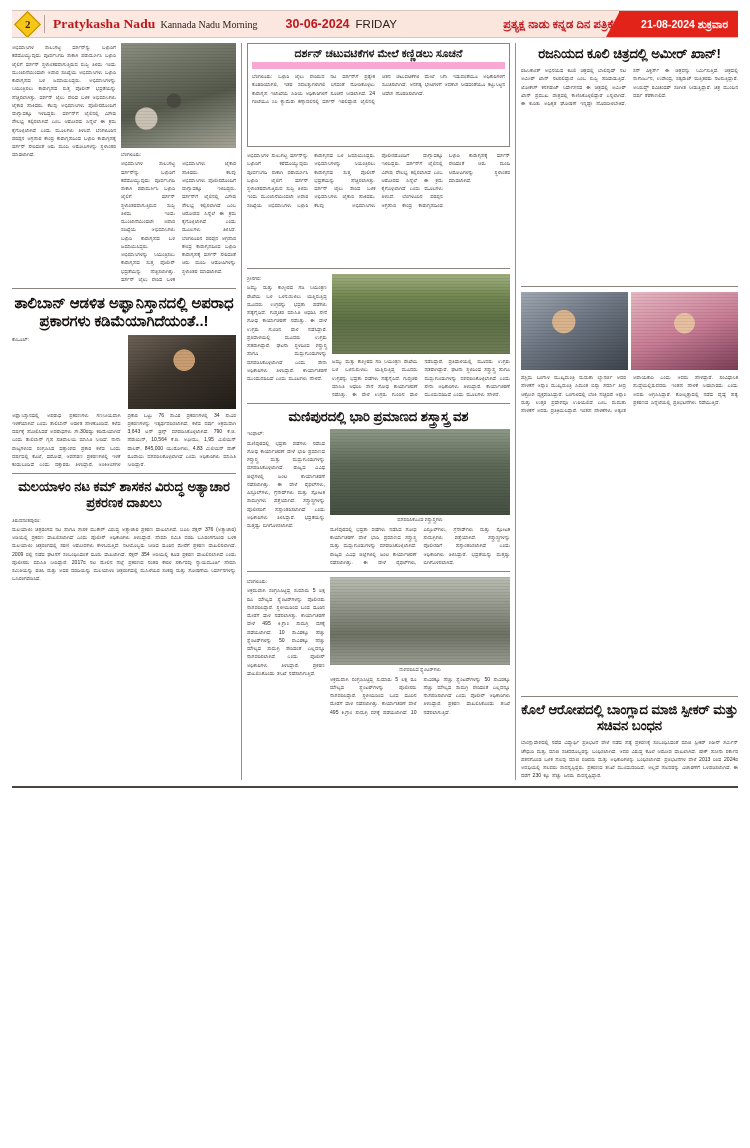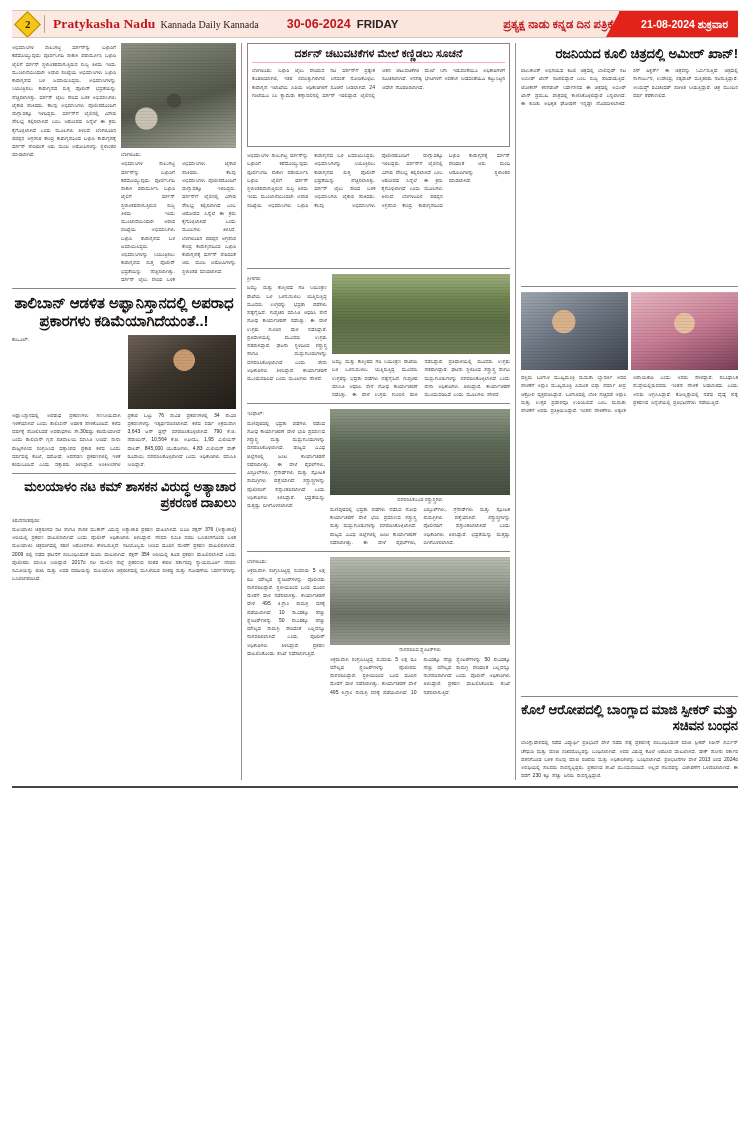--- a/index.html
+++ b/index.html
@@ -57,21 +57,21 @@
     font-family:"Liberation Serif",serif;
     font-size:10px;color:#2a2320;margin-left:5px;flex:0 0 auto;
   }
   .mh-date{
     font-family:"Liberation Sans",sans-serif;
     font-weight:bold;font-size:12.5px;color:#c0161c;
     margin-left:28px;flex:0 0 auto;
   }
   .mh-day{
     font-family:"Liberation Sans",sans-serif;
-    font-size:11.5px;color:#2a2320;margin-left:6px;flex:0 0 auto;font-weight:bold;
+    font-size:11.5px;color:#2a2320;margin-left:6px;flex:0 0 auto;
   }
   .mh-kn{
     font-family:"Liberation Sans",sans-serif;
     font-weight:bold;font-size:11.5px;color:#c0161c;
     margin-left:auto;margin-right:6px;flex:0 0 auto;
   }
   .mh-redtag{
     position:relative;
     background:#e2231a;
     color:#ffffff;
@@ -106,21 +106,21 @@
   .hl{
     font-family:"Liberation Sans",sans-serif;
     font-weight:bold;
     color:#120d0b;
     text-align:center;
     line-height:1.22;
     letter-spacing:-.1px;
   }
   .hl-main{font-size:21.5px;margin:2px 0 5px;}
   .hl-lg{font-size:15px;margin:3px 0 4px;}
-  .hl-md{font-size:13.2px;margin:3px 0 4px;text-align:right;}
+  .hl-md{font-size:13.2px;margin:3px 0 4px;}
 
   .rule{border:0;border-top:1px solid #8d8380;margin:5px 0;}
 
   
   .txt{
     font-size:5.2px;
     line-height:1.62;
     text-align:justify;
     color:#2d2724;
     word-spacing:1px;
@@ -174,39 +174,39 @@
     content:"";position:absolute;inset:0;
     background:repeating-linear-gradient(0deg,rgba(0,0,0,.07) 0 1px,transparent 1px 3px);
     pointer-events:none;
   }
 
   .photo-pair{display:flex;gap:3px;}
   .boxed{
     border:1px solid #8d8380;padding:3px 4px;
   }
   .boxed-hdr{
-    border-bottom:1px solid #f9a8d4;
+    border-bottom:7px solid #f9a8d4;
     text-align:center;font-weight:bold;font-size:10.8px;padding-bottom:2px;margin-bottom:3px;
   }
   .footrule{border:0;border-top:2px solid #4a4340;margin:6px 0 0;}
 </style>
 </head>
 <body>
 
 <div class="page">
 
   <div class="masthead">
     <div class="mh-pagebadge">
       <div class="badge-diamond">
         <span>2</span>
       </div>
     </div>
     <div class="mh-sep"></div>
     <div class="mh-title">Pratykasha Nadu</div>
-    <div class="mh-sub">Kannada Daily Kannada</div>
+    <div class="mh-sub">Kannada Nadu Morning</div>
     <div class="mh-date">30-06-2024</div>
     <div class="mh-day">FRIDAY</div>
     <div class="mh-kn">ಪ್ರತ್ಯಕ್ಷ ನಾಡು ಕನ್ನಡ ದಿನ ಪತ್ರಿಕೆ</div>
     <div class="mh-redtag">21-08-2024 ಶುಕ್ರವಾರ</div>
   </div>
 
 
   <div class="body-grid">
 
     <div class="colwrap c1">
@@ -259,20 +259,21 @@
           <div class="txt k" style="margin-top:1px;">ಜಮ್ಮು ಮತ್ತು ಕಾಶ್ಮೀರದ ಗಡಿ ನಿಯಂತ್ರಣ ರೇಖೆಯ ಬಳಿ ಒಳನುಸುಳಲು ಯತ್ನಿಸುತ್ತಿದ್ದ ಮೂವರು ಉಗ್ರರನ್ನು ಭದ್ರತಾ ಪಡೆಗಳು ಹತ್ಯೆಗೈದಿವೆ. ಗುಪ್ತಚರ ಮಾಹಿತಿ ಆಧರಿಸಿ ಸೇನೆ ಶೋಧ ಕಾರ್ಯಾಚರಣೆ ನಡೆಸಿತ್ತು. ಈ ವೇಳೆ ಉಗ್ರರು ಗುಂಡಿನ ದಾಳಿ ನಡೆಸಿದ್ದಾರೆ. ಪ್ರತಿದಾಳಿಯಲ್ಲಿ ಮೂವರು ಉಗ್ರರು ಹತರಾಗಿದ್ದಾರೆ. ಘಟನಾ ಸ್ಥಳದಿಂದ ಶಸ್ತ್ರಾಸ್ತ್ರ ಹಾಗೂ ಮದ್ದುಗುಂಡುಗಳನ್ನು ವಶಪಡಿಸಿಕೊಳ್ಳಲಾಗಿದೆ ಎಂದು ಸೇನಾ ಅಧಿಕಾರಿಗಳು ತಿಳಿಸಿದ್ದಾರೆ. ಕಾರ್ಯಾಚರಣೆ ಮುಂದುವರಿದಿದೆ ಎಂದು ಮೂಲಗಳು ಹೇಳಿವೆ.</div>
         </div>
         <div style="flex:1;">
           <div class="photo ph-convoy grain" style="width:100%;height:80px;"></div>
           <div class="txt k cols2" style="margin-top:3px;">ಜಮ್ಮು ಮತ್ತು ಕಾಶ್ಮೀರದ ಗಡಿ ನಿಯಂತ್ರಣ ರೇಖೆಯ ಬಳಿ ಒಳನುಸುಳಲು ಯತ್ನಿಸುತ್ತಿದ್ದ ಮೂವರು ಉಗ್ರರನ್ನು ಭದ್ರತಾ ಪಡೆಗಳು ಹತ್ಯೆಗೈದಿವೆ. ಗುಪ್ತಚರ ಮಾಹಿತಿ ಆಧರಿಸಿ ಸೇನೆ ಶೋಧ ಕಾರ್ಯಾಚರಣೆ ನಡೆಸಿತ್ತು. ಈ ವೇಳೆ ಉಗ್ರರು ಗುಂಡಿನ ದಾಳಿ ನಡೆಸಿದ್ದಾರೆ. ಪ್ರತಿದಾಳಿಯಲ್ಲಿ ಮೂವರು ಉಗ್ರರು ಹತರಾಗಿದ್ದಾರೆ. ಘಟನಾ ಸ್ಥಳದಿಂದ ಶಸ್ತ್ರಾಸ್ತ್ರ ಹಾಗೂ ಮದ್ದುಗುಂಡುಗಳನ್ನು ವಶಪಡಿಸಿಕೊಳ್ಳಲಾಗಿದೆ ಎಂದು ಸೇನಾ ಅಧಿಕಾರಿಗಳು ತಿಳಿಸಿದ್ದಾರೆ. ಕಾರ್ಯಾಚರಣೆ ಮುಂದುವರಿದಿದೆ ಎಂದು ಮೂಲಗಳು ಹೇಳಿವೆ.</div>
         </div>
       </div>
 
       <hr class="rule">
 
+      <div class="hl hl-md">ಮಣಿಪುರದಲ್ಲಿ ಭಾರಿ ಪ್ರಮಾಣದ ಶಸ್ತ್ರಾಸ್ತ್ರ ವಶ</div>
       <div style="display:flex;gap:5px;margin-top:3px;">
         <div style="width:78px;">
           <div class="txt k">ಇಂಫಾಲ್:</div>
           <div class="txt k" style="margin-top:1px;">ಮಣಿಪುರದಲ್ಲಿ ಭದ್ರತಾ ಪಡೆಗಳು ನಡೆಸಿದ ಶೋಧ ಕಾರ್ಯಾಚರಣೆ ವೇಳೆ ಭಾರಿ ಪ್ರಮಾಣದ ಶಸ್ತ್ರಾಸ್ತ್ರ ಮತ್ತು ಮದ್ದುಗುಂಡುಗಳನ್ನು ವಶಪಡಿಸಿಕೊಳ್ಳಲಾಗಿದೆ. ರಾಜ್ಯದ ವಿವಿಧ ಜಿಲ್ಲೆಗಳಲ್ಲಿ ಜಂಟಿ ಕಾರ್ಯಾಚರಣೆ ನಡೆಸಲಾಗಿತ್ತು. ಈ ವೇಳೆ ರೈಫಲ್‌ಗಳು, ಪಿಸ್ತೂಲ್‌ಗಳು, ಗ್ರೆನೇಡ್‌ಗಳು ಮತ್ತು ಸ್ಫೋಟಕ ಸಾಮಗ್ರಿಗಳು ಪತ್ತೆಯಾಗಿವೆ. ಶಸ್ತ್ರಾಸ್ತ್ರಗಳನ್ನು ಪೊಲೀಸರಿಗೆ ಹಸ್ತಾಂತರಿಸಲಾಗಿದೆ ಎಂದು ಅಧಿಕಾರಿಗಳು ತಿಳಿಸಿದ್ದಾರೆ. ಭದ್ರತೆಯನ್ನು ಮತ್ತಷ್ಟು ಬಿಗಿಗೊಳಿಸಲಾಗಿದೆ.</div>
         </div>
         <div style="flex:1;">
           <div class="photo ph-troops grain" style="width:100%;height:86px;"></div>
           <div class="cap">ವಶಪಡಿಸಿಕೊಂಡ ಶಸ್ತ್ರಾಸ್ತ್ರಗಳು</div>
           <div class="txt k cols2" style="margin-top:2px;">ಮಣಿಪುರದಲ್ಲಿ ಭದ್ರತಾ ಪಡೆಗಳು ನಡೆಸಿದ ಶೋಧ ಕಾರ್ಯಾಚರಣೆ ವೇಳೆ ಭಾರಿ ಪ್ರಮಾಣದ ಶಸ್ತ್ರಾಸ್ತ್ರ ಮತ್ತು ಮದ್ದುಗುಂಡುಗಳನ್ನು ವಶಪಡಿಸಿಕೊಳ್ಳಲಾಗಿದೆ. ರಾಜ್ಯದ ವಿವಿಧ ಜಿಲ್ಲೆಗಳಲ್ಲಿ ಜಂಟಿ ಕಾರ್ಯಾಚರಣೆ ನಡೆಸಲಾಗಿತ್ತು. ಈ ವೇಳೆ ರೈಫಲ್‌ಗಳು, ಪಿಸ್ತೂಲ್‌ಗಳು, ಗ್ರೆನೇಡ್‌ಗಳು ಮತ್ತು ಸ್ಫೋಟಕ ಸಾಮಗ್ರಿಗಳು ಪತ್ತೆಯಾಗಿವೆ. ಶಸ್ತ್ರಾಸ್ತ್ರಗಳನ್ನು ಪೊಲೀಸರಿಗೆ ಹಸ್ತಾಂತರಿಸಲಾಗಿದೆ ಎಂದು ಅಧಿಕಾರಿಗಳು ತಿಳಿಸಿದ್ದಾರೆ. ಭದ್ರತೆಯನ್ನು ಮತ್ತಷ್ಟು ಬಿಗಿಗೊಳಿಸಲಾಗಿದೆ.</div>
         </div>

